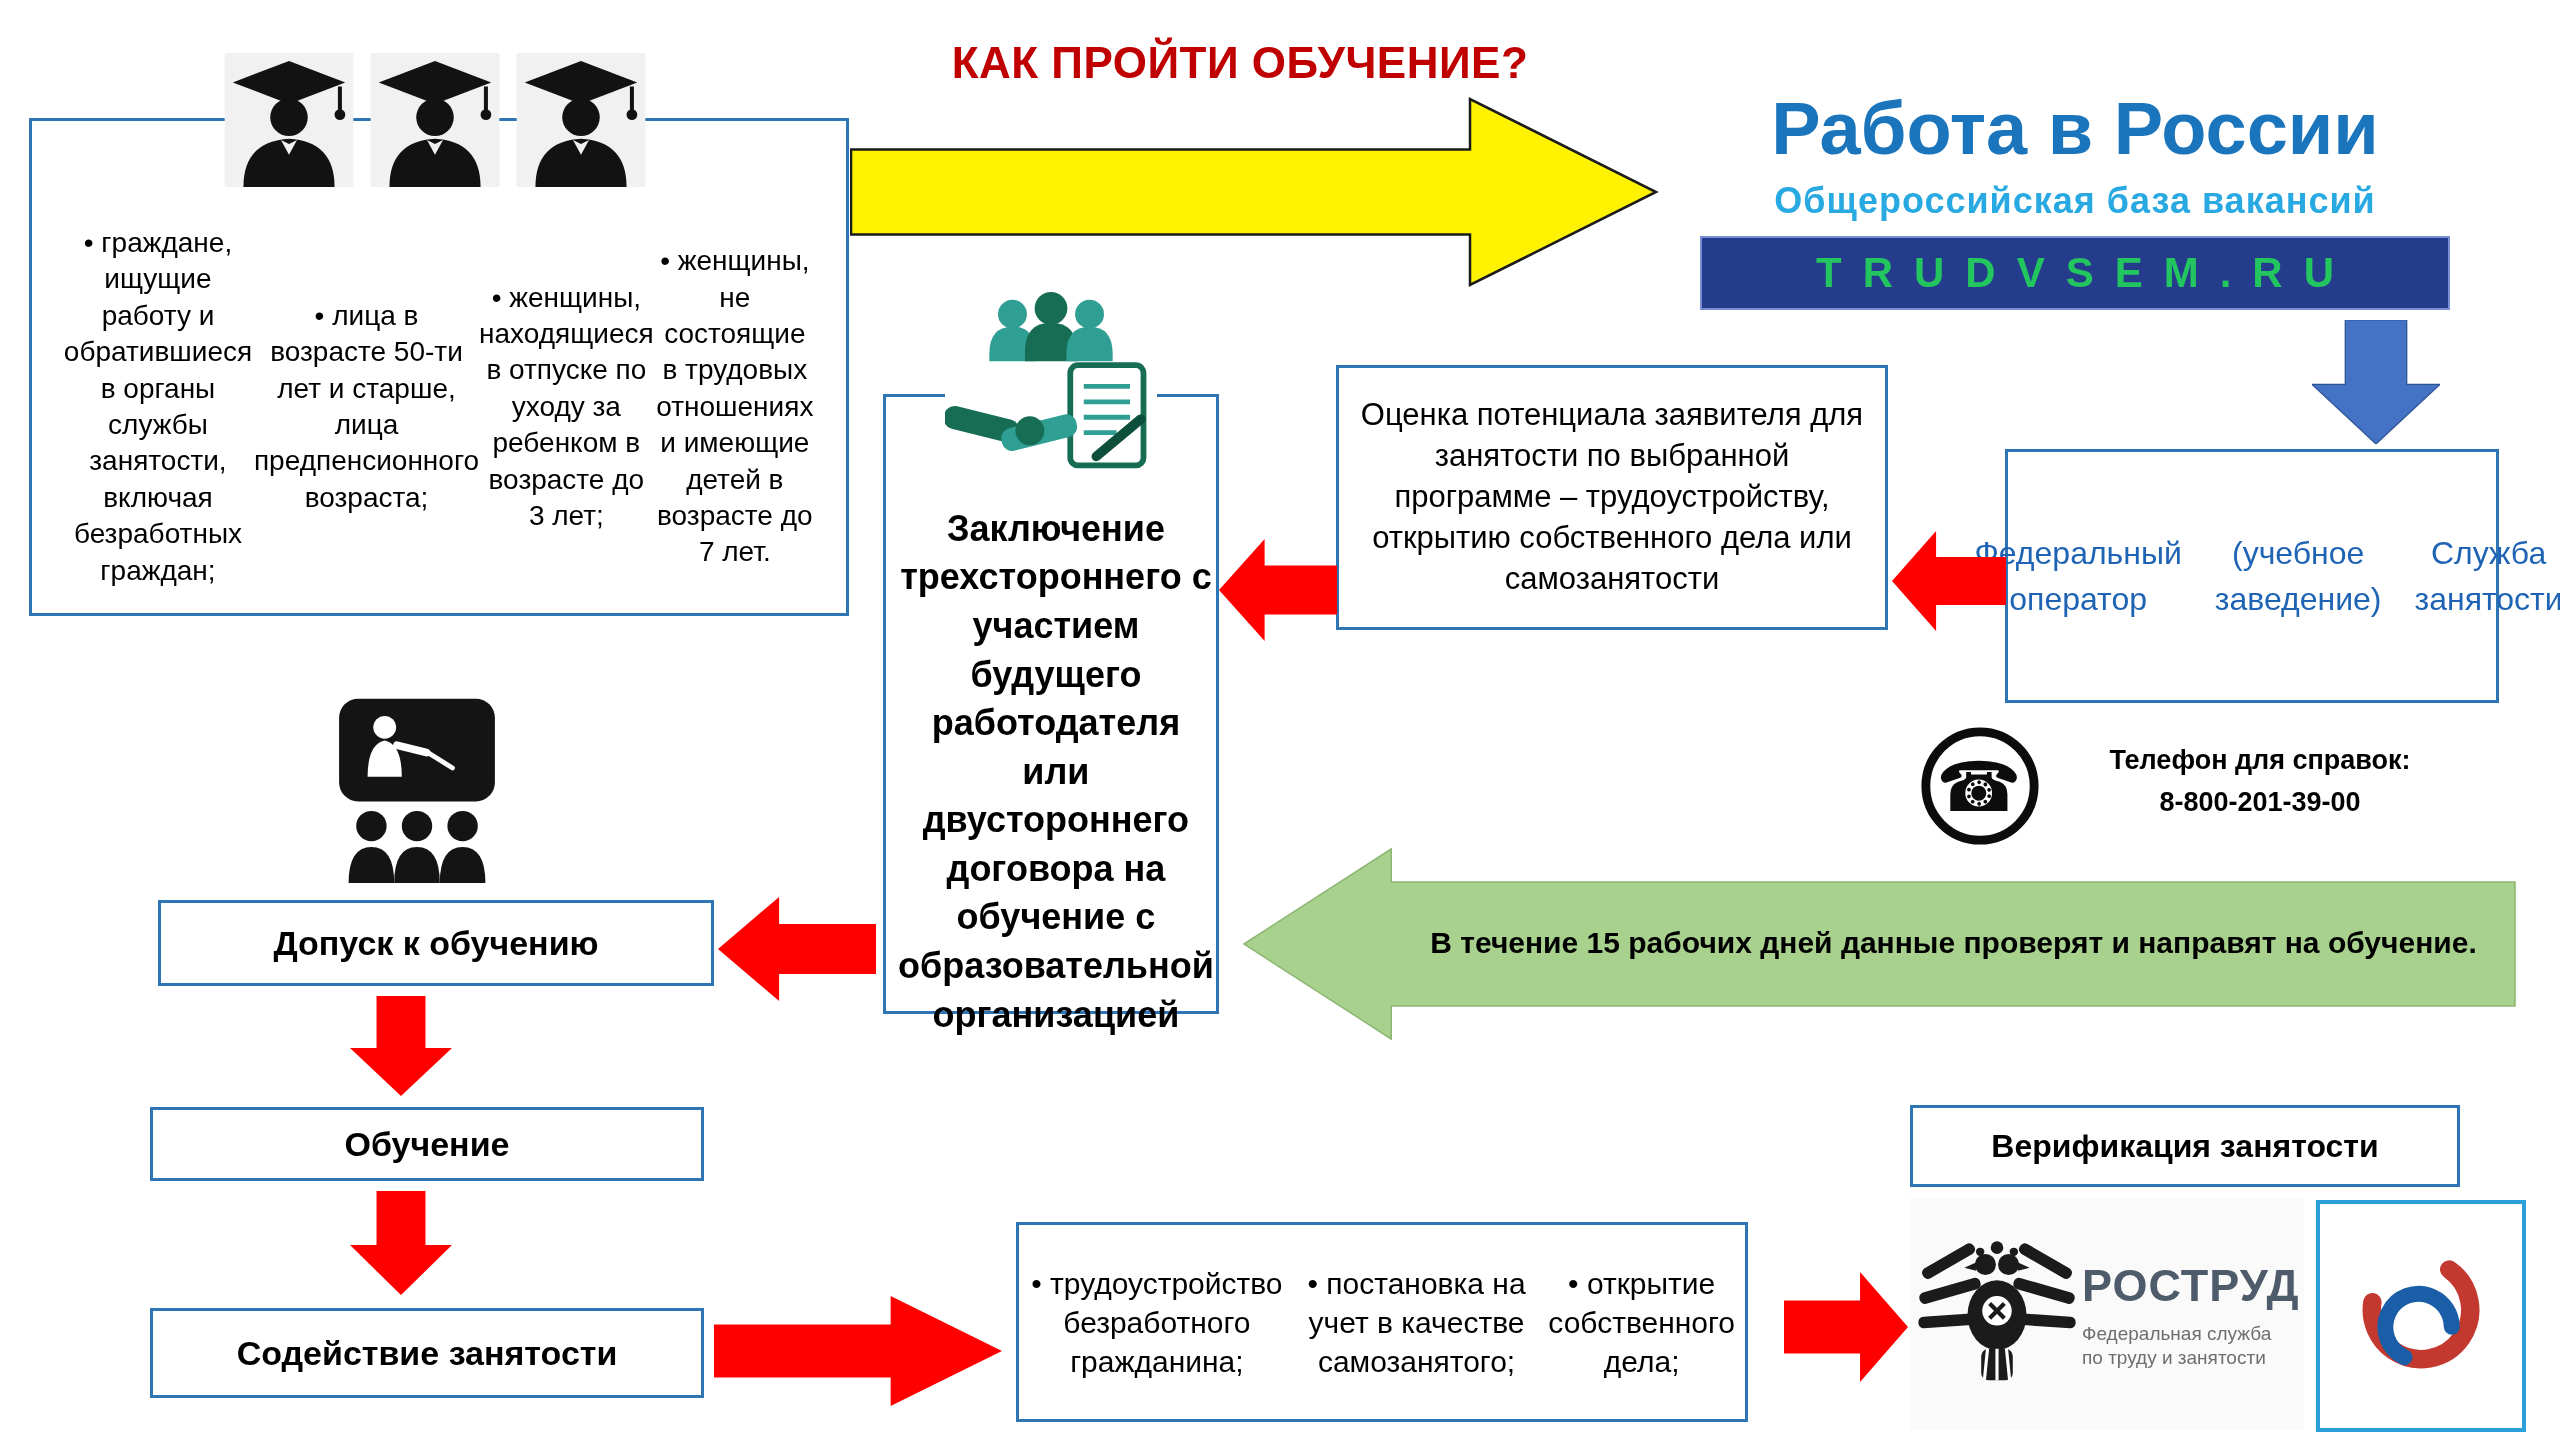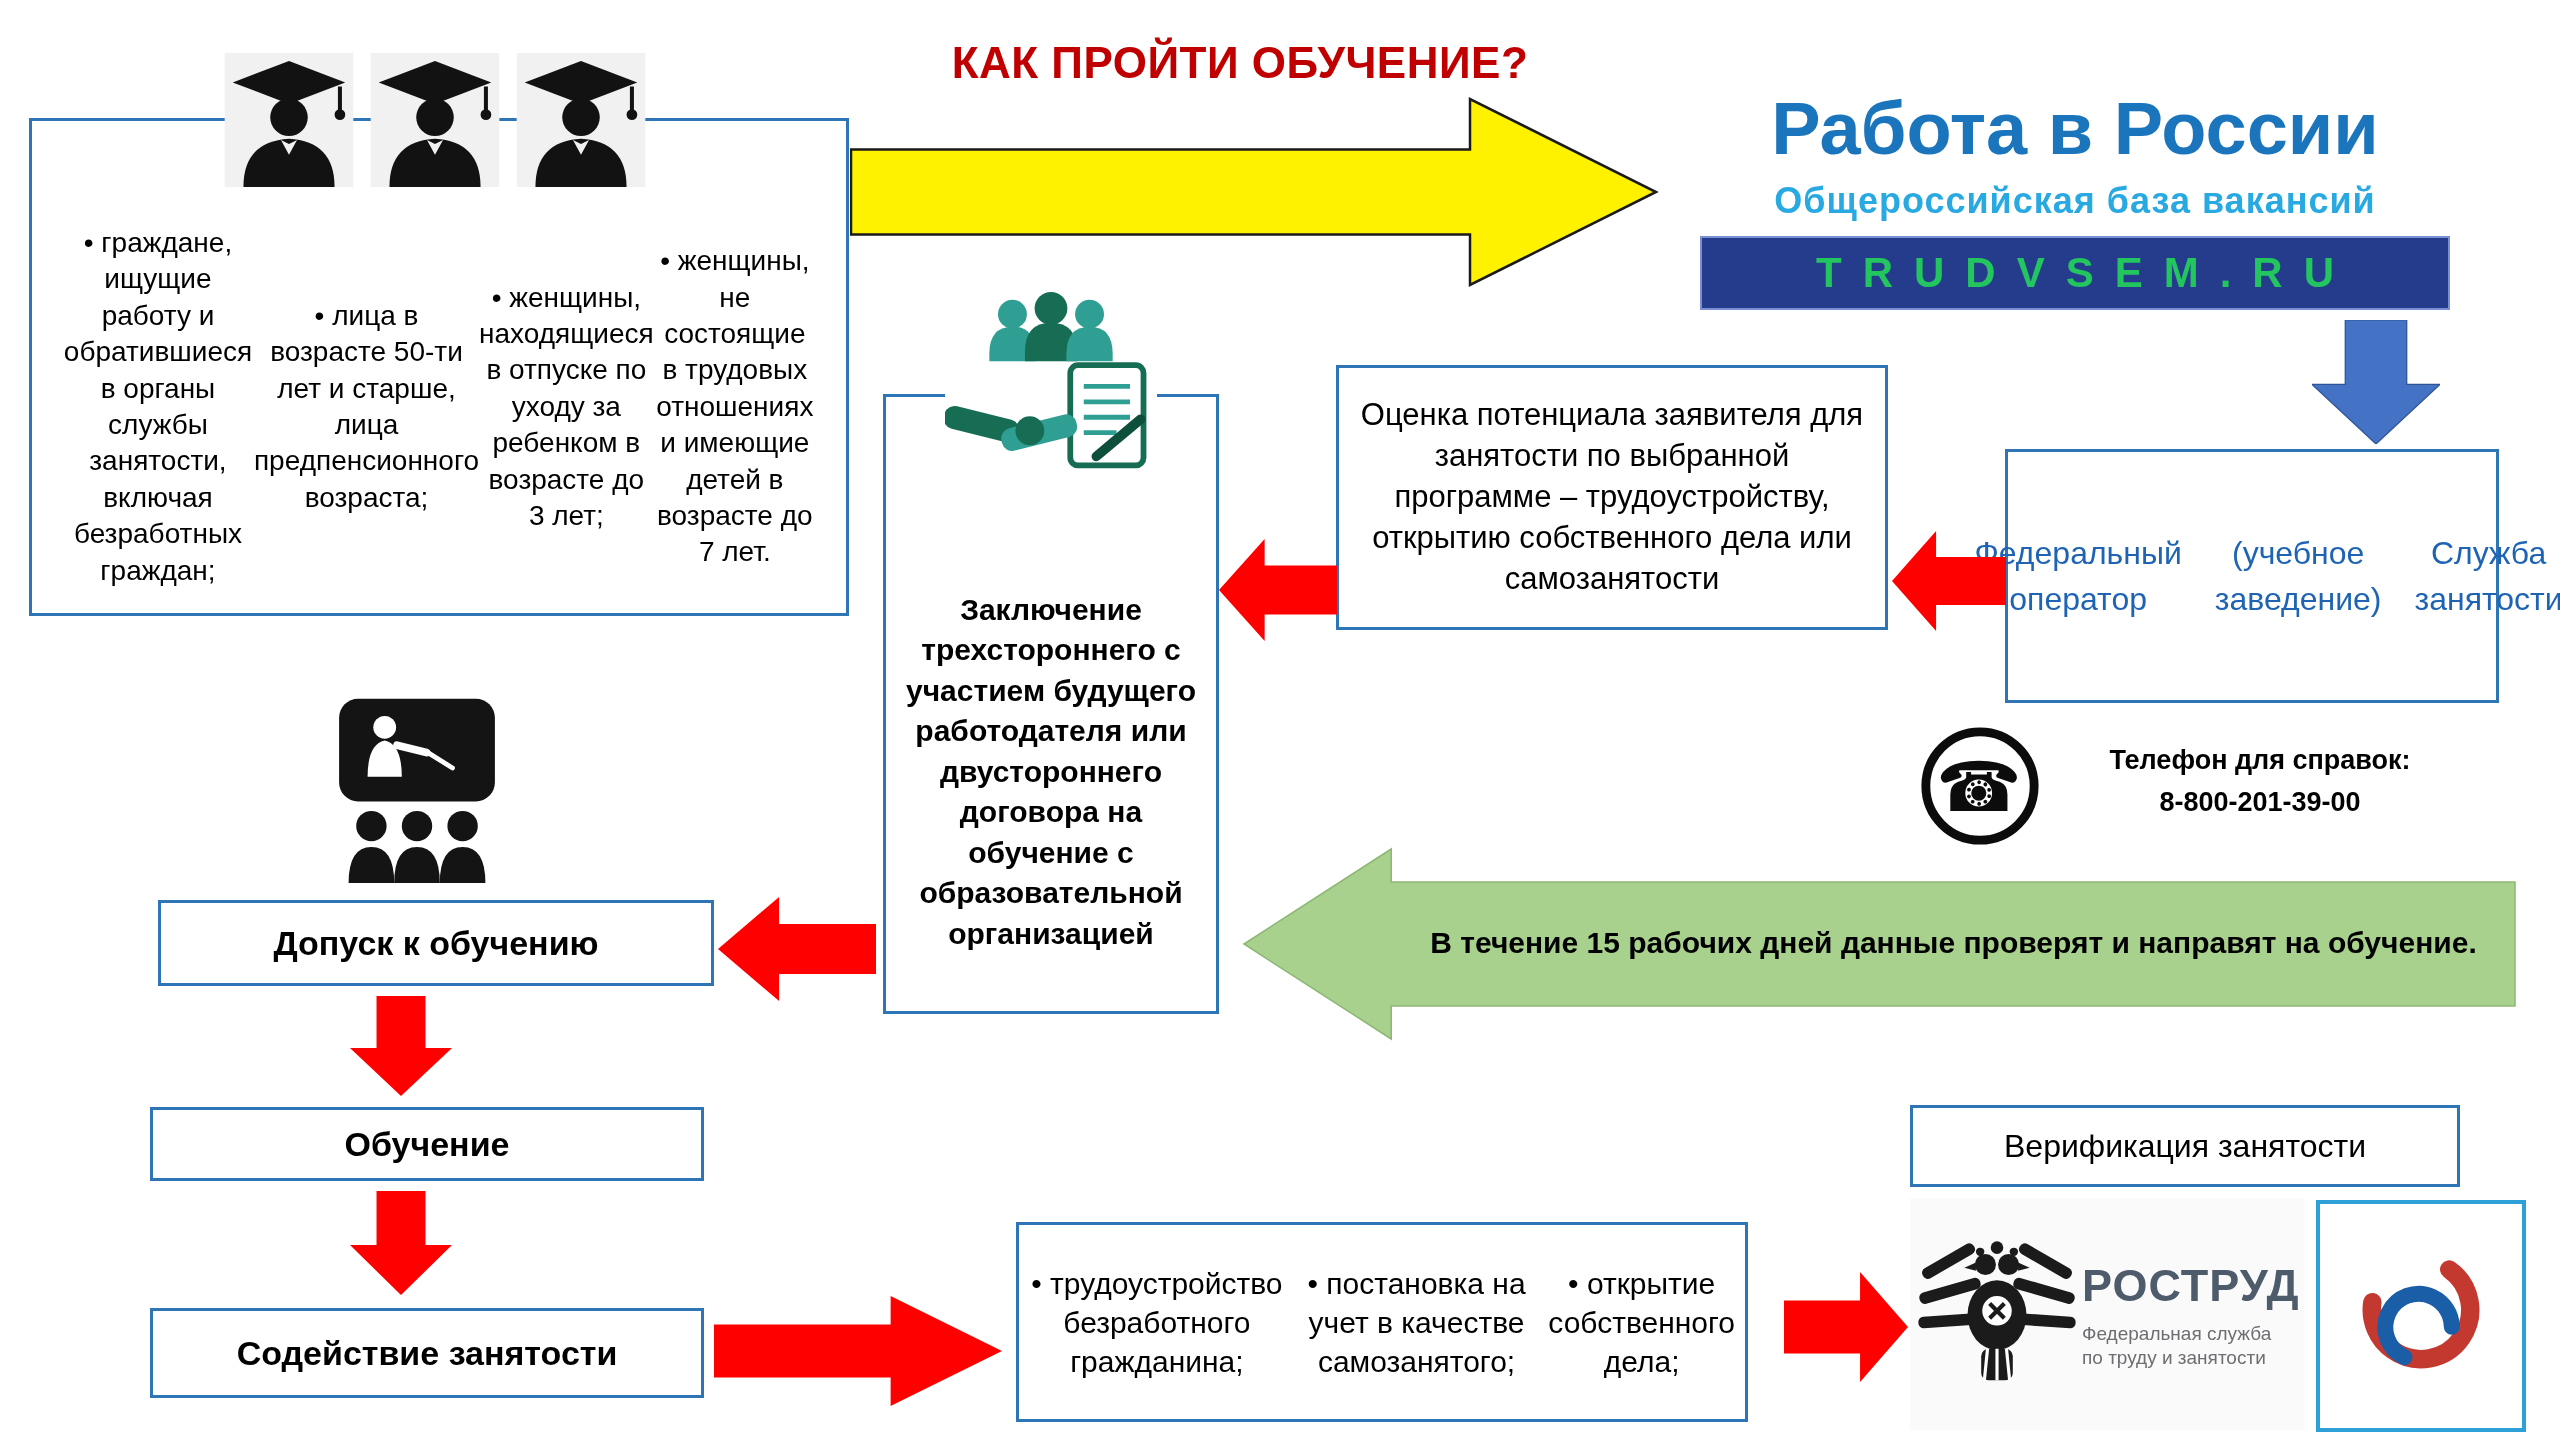--- a/index.html
+++ b/index.html
@@ -113,21 +113,21 @@
     <div>Телефон для справок:</div>
     <div>8-800-201-39-00</div>
   </div>
 
   <div class="abs" style="left:1219px;top:539px;width:118px;height:102px;">
     <svg class="arrow-svg" viewBox="0 0 150 100" preserveAspectRatio="none">
       <polygon points="150,26 58,26 58,0 0,50 58,100 58,74 150,74" fill="#ff0000"></polygon>
     </svg>
   </div>
 
-  <div class="abs bluebox" style="left:883px;top:394px;width:336px;height:620px;justify-content:flex-start;padding:150px 12px 14px;font-weight:bold;font-size:30px;line-height:1.35;">Заключение трехстороннего с участием будущего работодателя или двустороннего договора на обучение с образовательной организацией</div>
+  <div class="abs bluebox" style="left:883px;top:394px;width:336px;height:620px;justify-content:flex-start;padding:150px 12px 14px;font-weight:bold;font-size:36px;line-height:1.35;">Заключение трехстороннего с участием будущего работодателя или двустороннего договора на обучение с образовательной организацией</div>
 
   <div class="abs" style="left:945px;top:268px;width:212px;height:232px;background:#fff;z-index:3;">
     <svg class="arrow-svg" viewBox="0 0 220 195">
       <circle cx="70" cy="25" r="15" fill="#2f9e93"></circle>
       <path d="M46,66 q0,-28 24,-28 q24,0 24,28 l0,8 -48,0 z" fill="#2f9e93"></path>
       <circle cx="110" cy="19" r="17" fill="#176d54"></circle>
       <path d="M83,64 q0,-30 27,-30 q27,0 27,30 l0,10 -54,0 z" fill="#176d54"></path>
       <circle cx="150" cy="25" r="15" fill="#2f9e93"></circle>
       <path d="M126,66 q0,-28 24,-28 q24,0 24,28 l0,8 -48,0 z" fill="#2f9e93"></path>
       <rect x="130" y="78" width="76" height="104" rx="8" fill="#fff" stroke="#176d54" stroke-width="6"></rect>
@@ -202,21 +202,21 @@
     <div class="bullet-item">постановка на учет в качестве самозанятого;</div>
     <div class="bullet-item">открытие собственного дела;</div>
   </div>
 
   <div class="abs" style="left:1784px;top:1272px;width:124px;height:110px;">
     <svg class="arrow-svg" viewBox="0 0 150 100" preserveAspectRatio="none">
       <polygon points="0,26 92,26 92,0 150,50 92,100 92,74 0,74" fill="#ff0000"></polygon>
     </svg>
   </div>
 
-  <div class="abs bluebox" style="left:1910px;top:1105px;width:550px;height:82px;font-weight:normal;font-size:32px;">Верификация занятости</div>
+  <div class="abs bluebox" style="left:1910px;top:1105px;width:550px;height:82px;font-weight:bold;font-size:32px;">Верификация занятости</div>
 
   <div class="abs" style="left:1910px;top:1198px;width:394px;height:232px;background:#fafafa;">
     <div class="abs" style="left:8px;top:18px;width:158px;height:196px;">
       <svg class="arrow-svg" viewBox="0 0 150 150">
         <g fill="#1b1b1b">
           <g>
             <rect x="2" y="34" width="56" height="11" rx="5" transform="rotate(-30 2 34)"></rect>
             <rect x="0" y="56" width="60" height="11" rx="5" transform="rotate(-16 0 56)"></rect>
             <rect x="0" y="78" width="62" height="11" rx="5" transform="rotate(-4 0 78)"></rect>
           </g>

